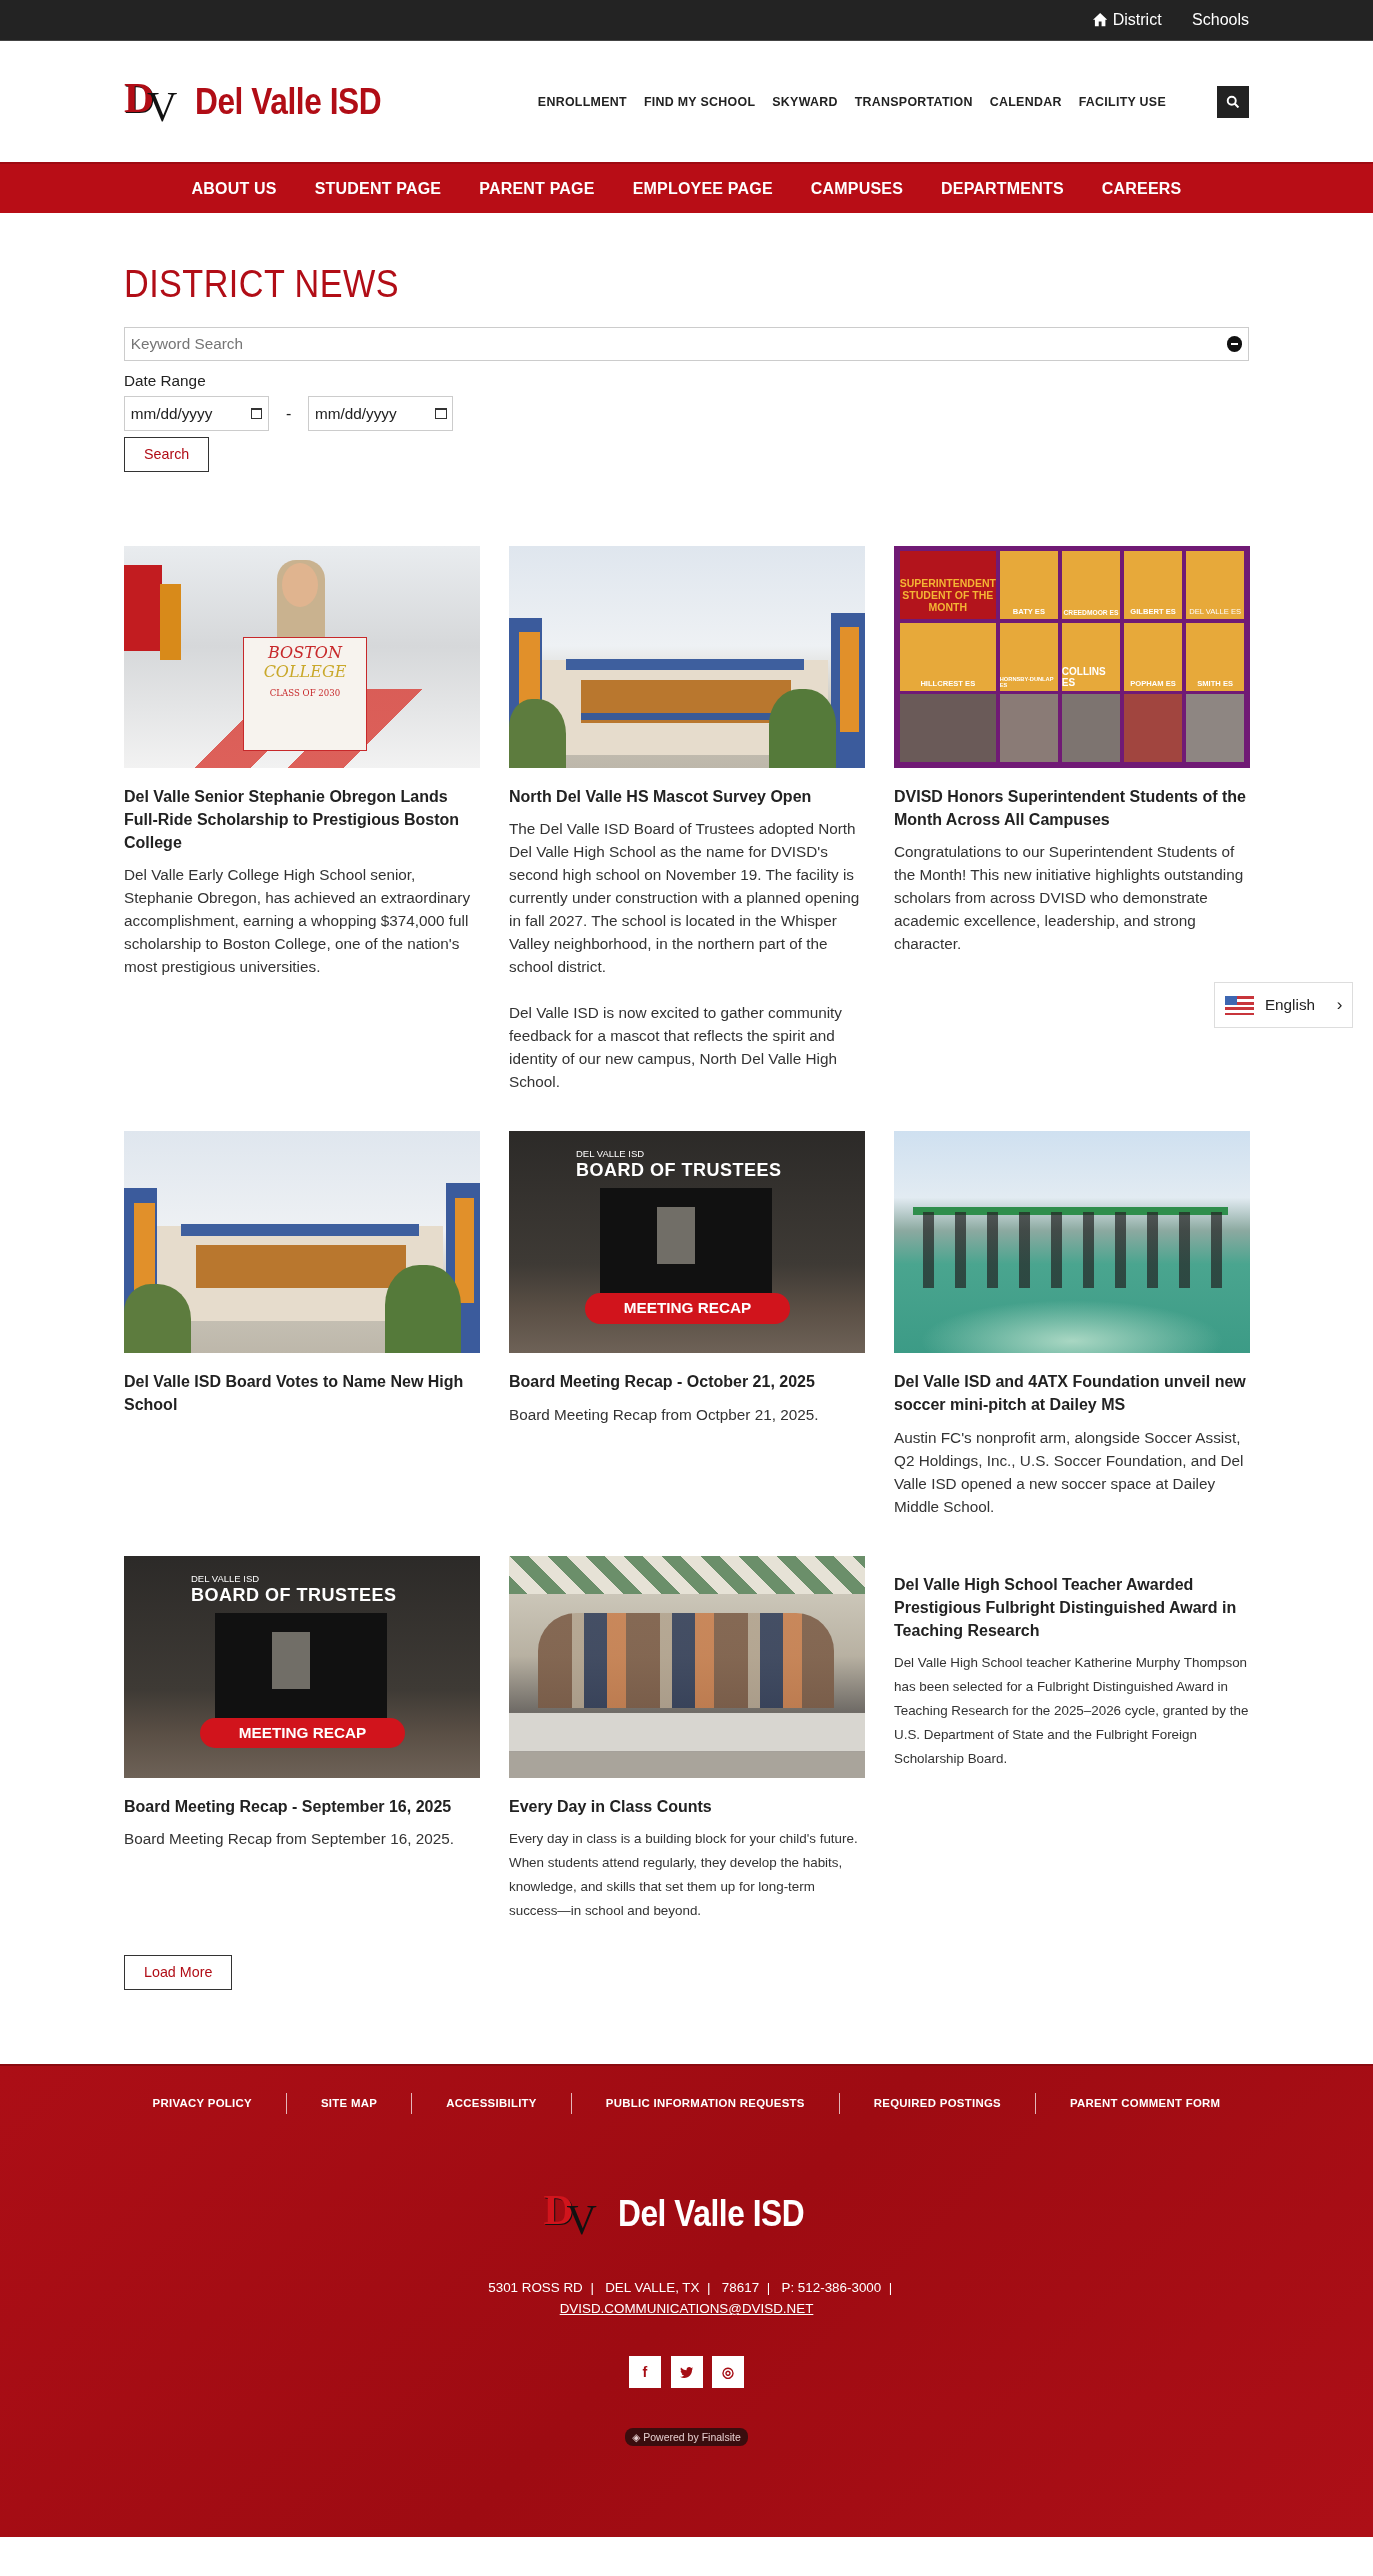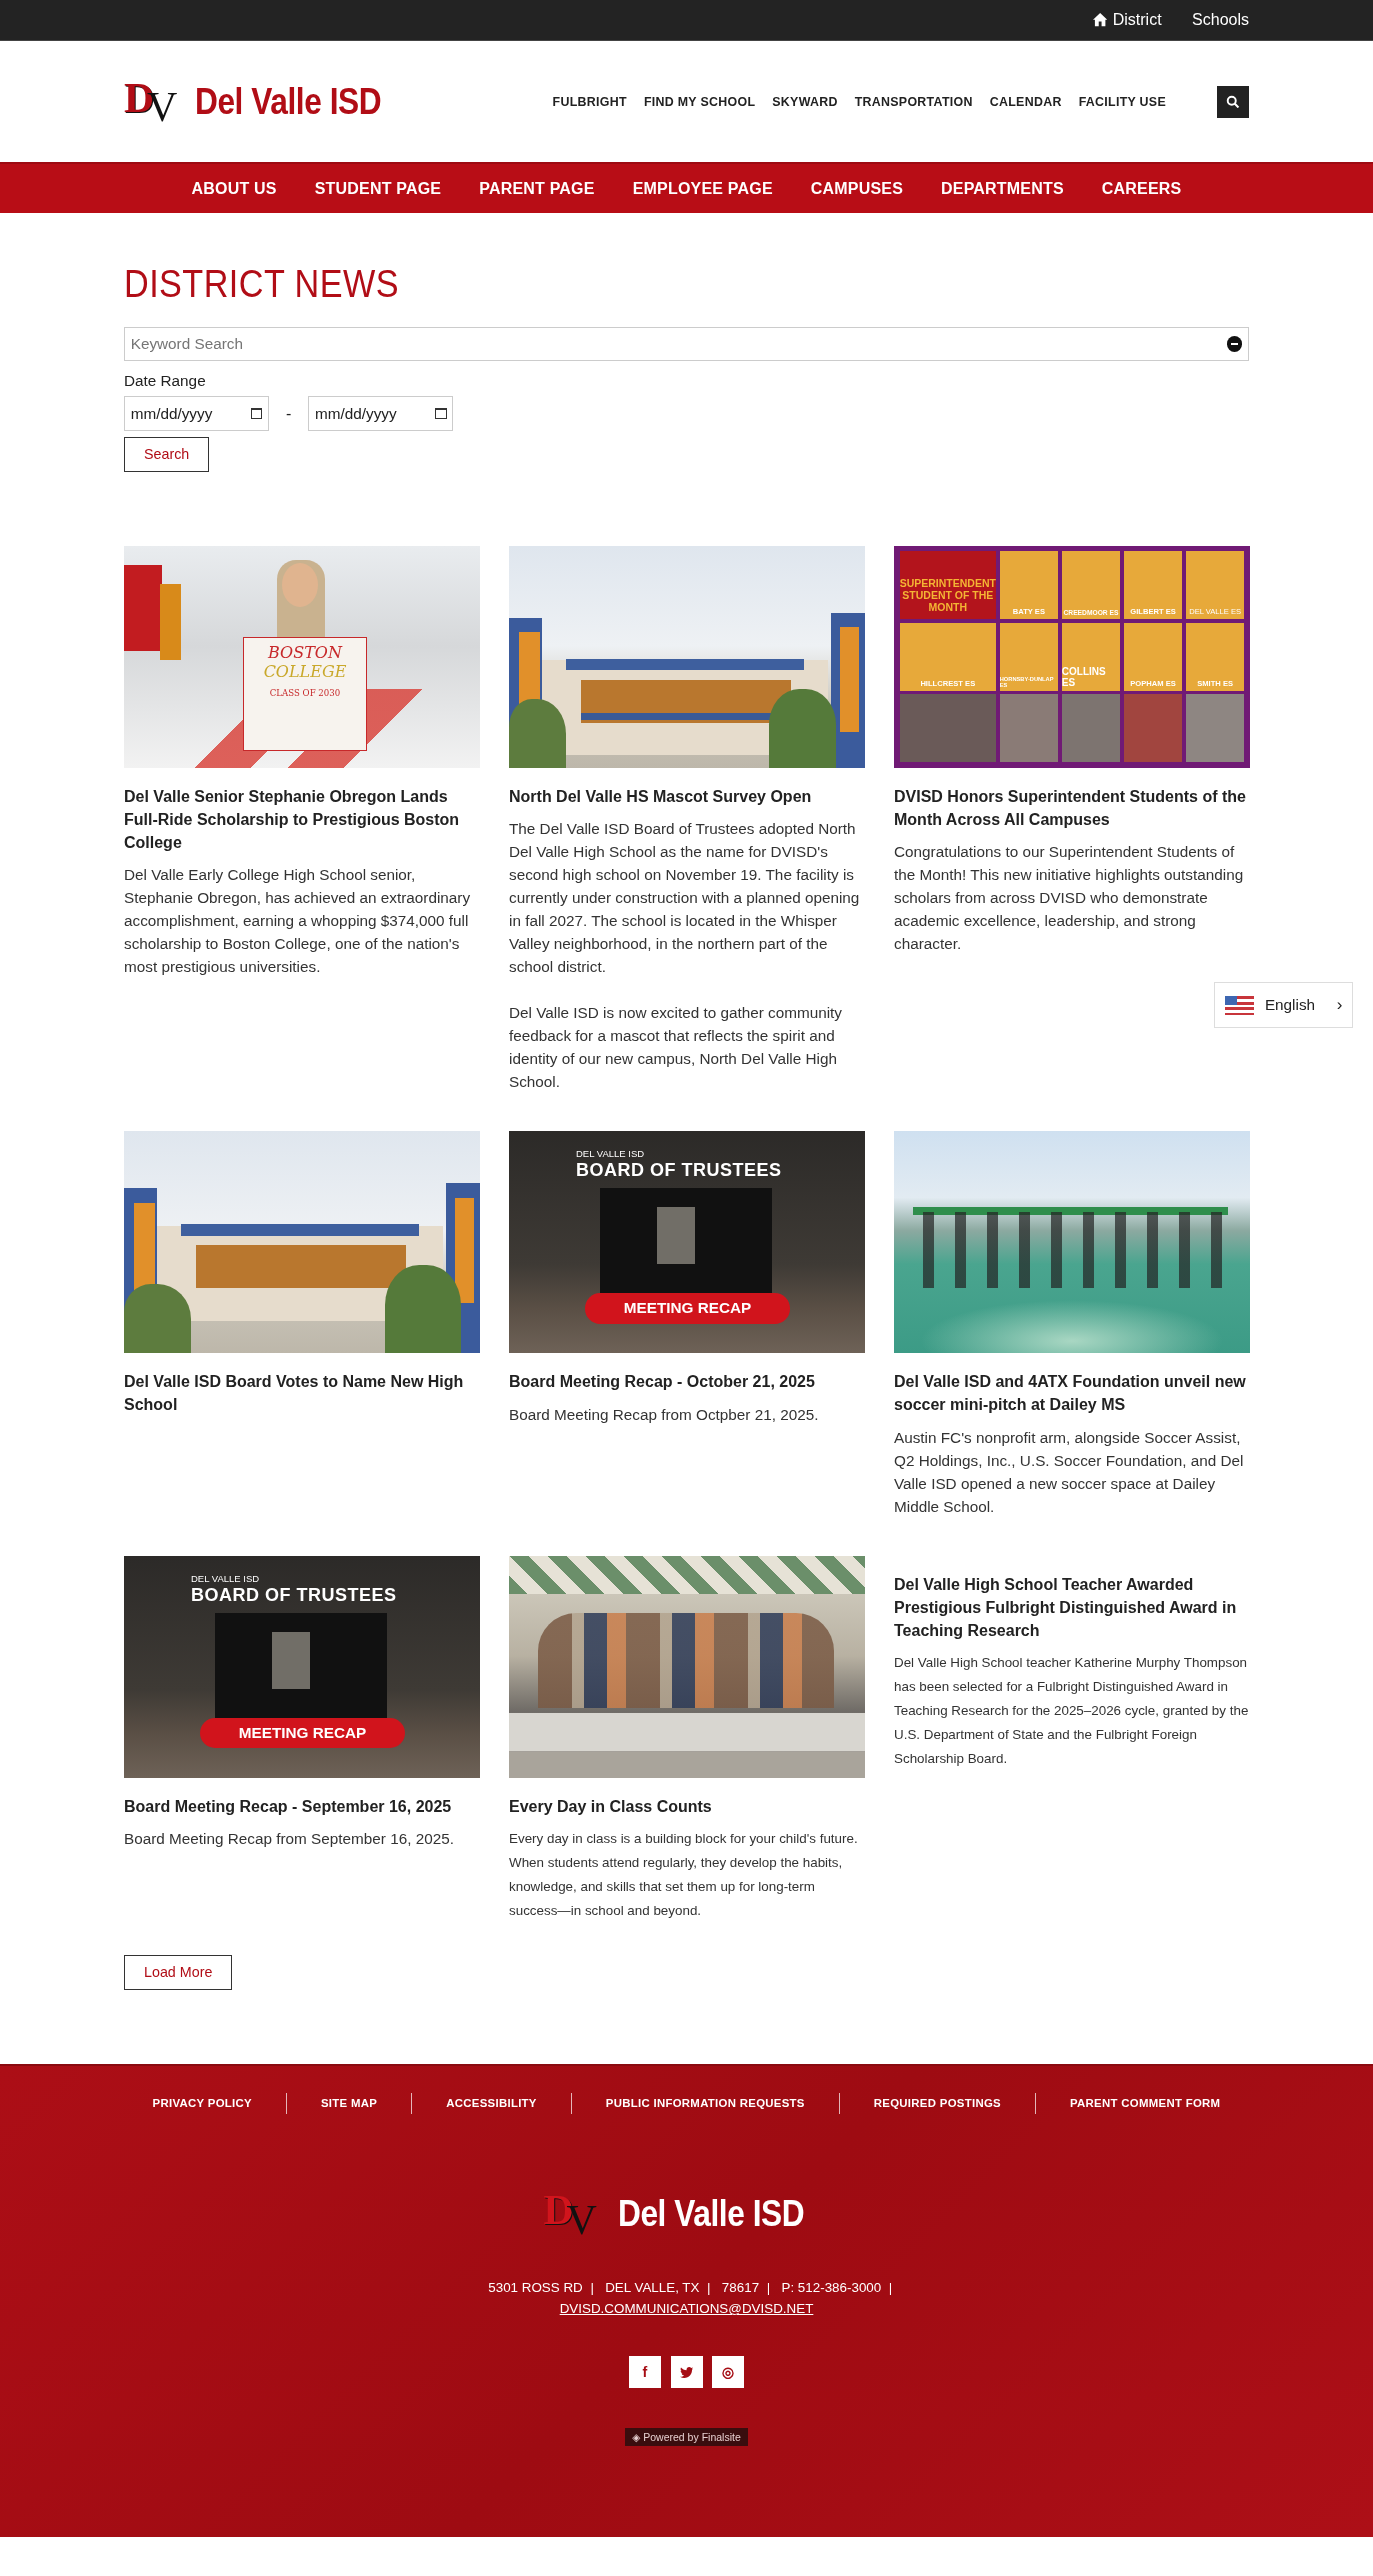--- a/index.html
+++ b/index.html
@@ -43,21 +43,21 @@
   .footer-links { display: flex; justify-content: center; align-items: center; }
   .footer-links a { color: #fff; font-size: 11.4px; font-weight: bold; text-decoration: none; padding: 0 34px; letter-spacing: 0.3px; border-left: 1px solid rgba(255,255,255,0.7); line-height: 21px; }
   .footer-links a:first-child { border-left: none; }
   .footer-logo { margin-top: 76px; display: flex; justify-content: center; align-items: center; gap: 13.4px; }
   .footer-logo .logo-text { color: #fff; font-size: 36px; }
   .footer-addr { margin-top: 42px; color: #fff; font-size: 13.4px; }
   .footer-addr span { padding: 0 7.6px; }
   .footer-email { display: block; margin-top: 6px; color: #fff; font-size: 13.4px; text-decoration: underline; }
   .social { margin-top: 40px; display: flex; justify-content: center; gap: 9.5px; }
   .social a { width: 32px; height: 32px; background: #fff; color: #a60d14; font-weight: bold; font-size: 14.3px; display: flex; align-items: center; justify-content: center; text-decoration: none; }
-  .powered { display: inline-block; margin-top: 40px; background: #3a0d0e; color: #e6cfcf; font-size: 10.5px; padding: 2.9px 7.6px; }
+  .powered { display: inline-block; margin-top: 40px; background: #3a0d0e; color: #e6cfcf; font-size: 10.5px; padding: 2.9px 7.6px; border-radius: 8px; }
 </style>
 </head>
 <body>
 
 <div class="topbar">
   <a href="#">
     <svg width="14.3" height="13.4" viewBox="0 0 15 14">
         <path d="M7.5 0 L15 7 H13 V14 H9 V9 H6 V14 H2 V7 H0 Z" fill="#fff"></path>
       </svg>
     <span>District</span>
@@ -67,21 +67,21 @@
 
 <div class="header">
   <div class="logo">
     <div class="logo-mark">
       <span class="d">D</span>
       <span class="v">V</span>
     </div>
     <div class="logo-text">Del Valle ISD</div>
   </div>
   <div class="quicklinks">
-    <a href="#">FULBRIGHT</a>
+    <a href="#">ENROLLMENT</a>
     <a href="#">FIND MY SCHOOL</a>
     <a href="#">SKYWARD</a>
     <a href="#">TRANSPORTATION</a>
     <a href="#">CALENDAR</a>
     <a href="#">FACILITY USE</a>
     <div class="search-btn">
       <svg width="13.4" height="13.4" viewBox="0 0 14 14">
           <circle cx="6" cy="6" r="4.2" stroke="#fff" stroke-width="2" fill="none"></circle>
           <line x1="9" y1="9" x2="13" y2="13" stroke="#fff" stroke-width="2.2"></line>
         </svg>

